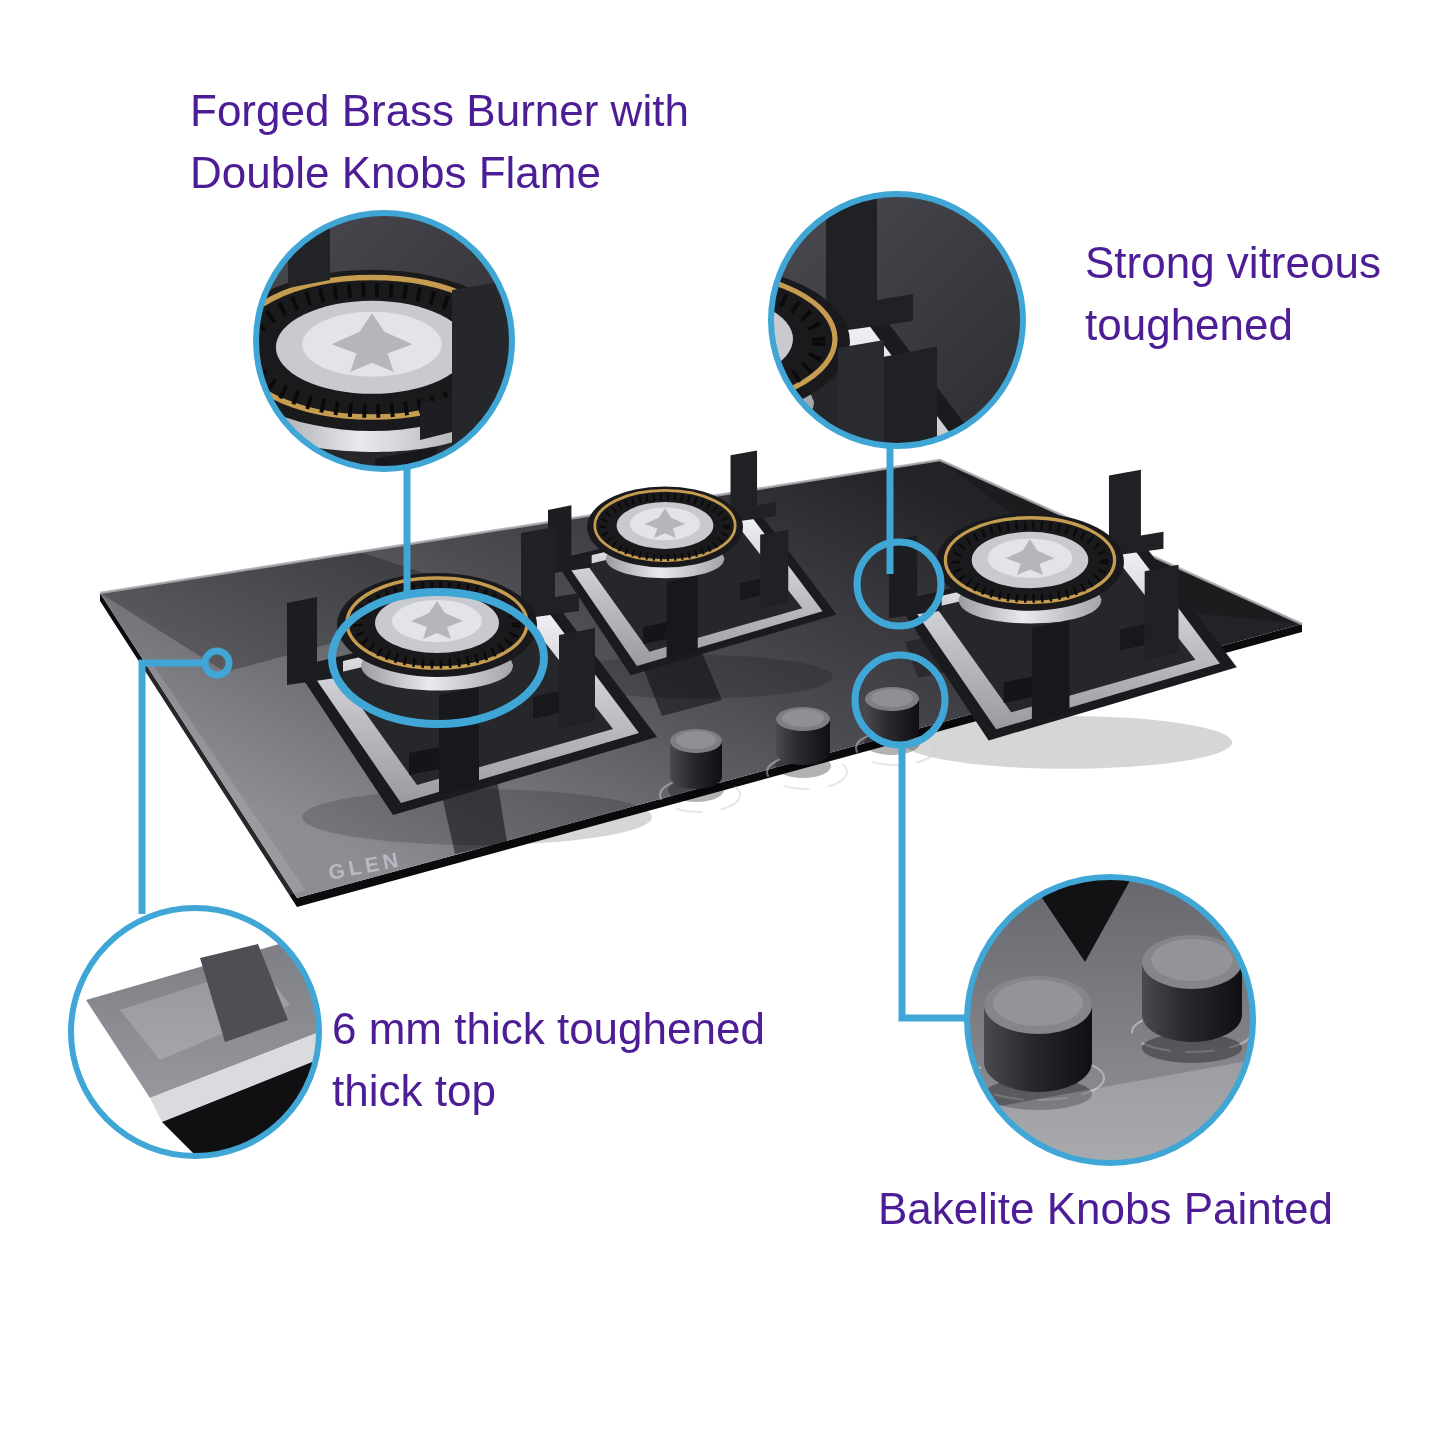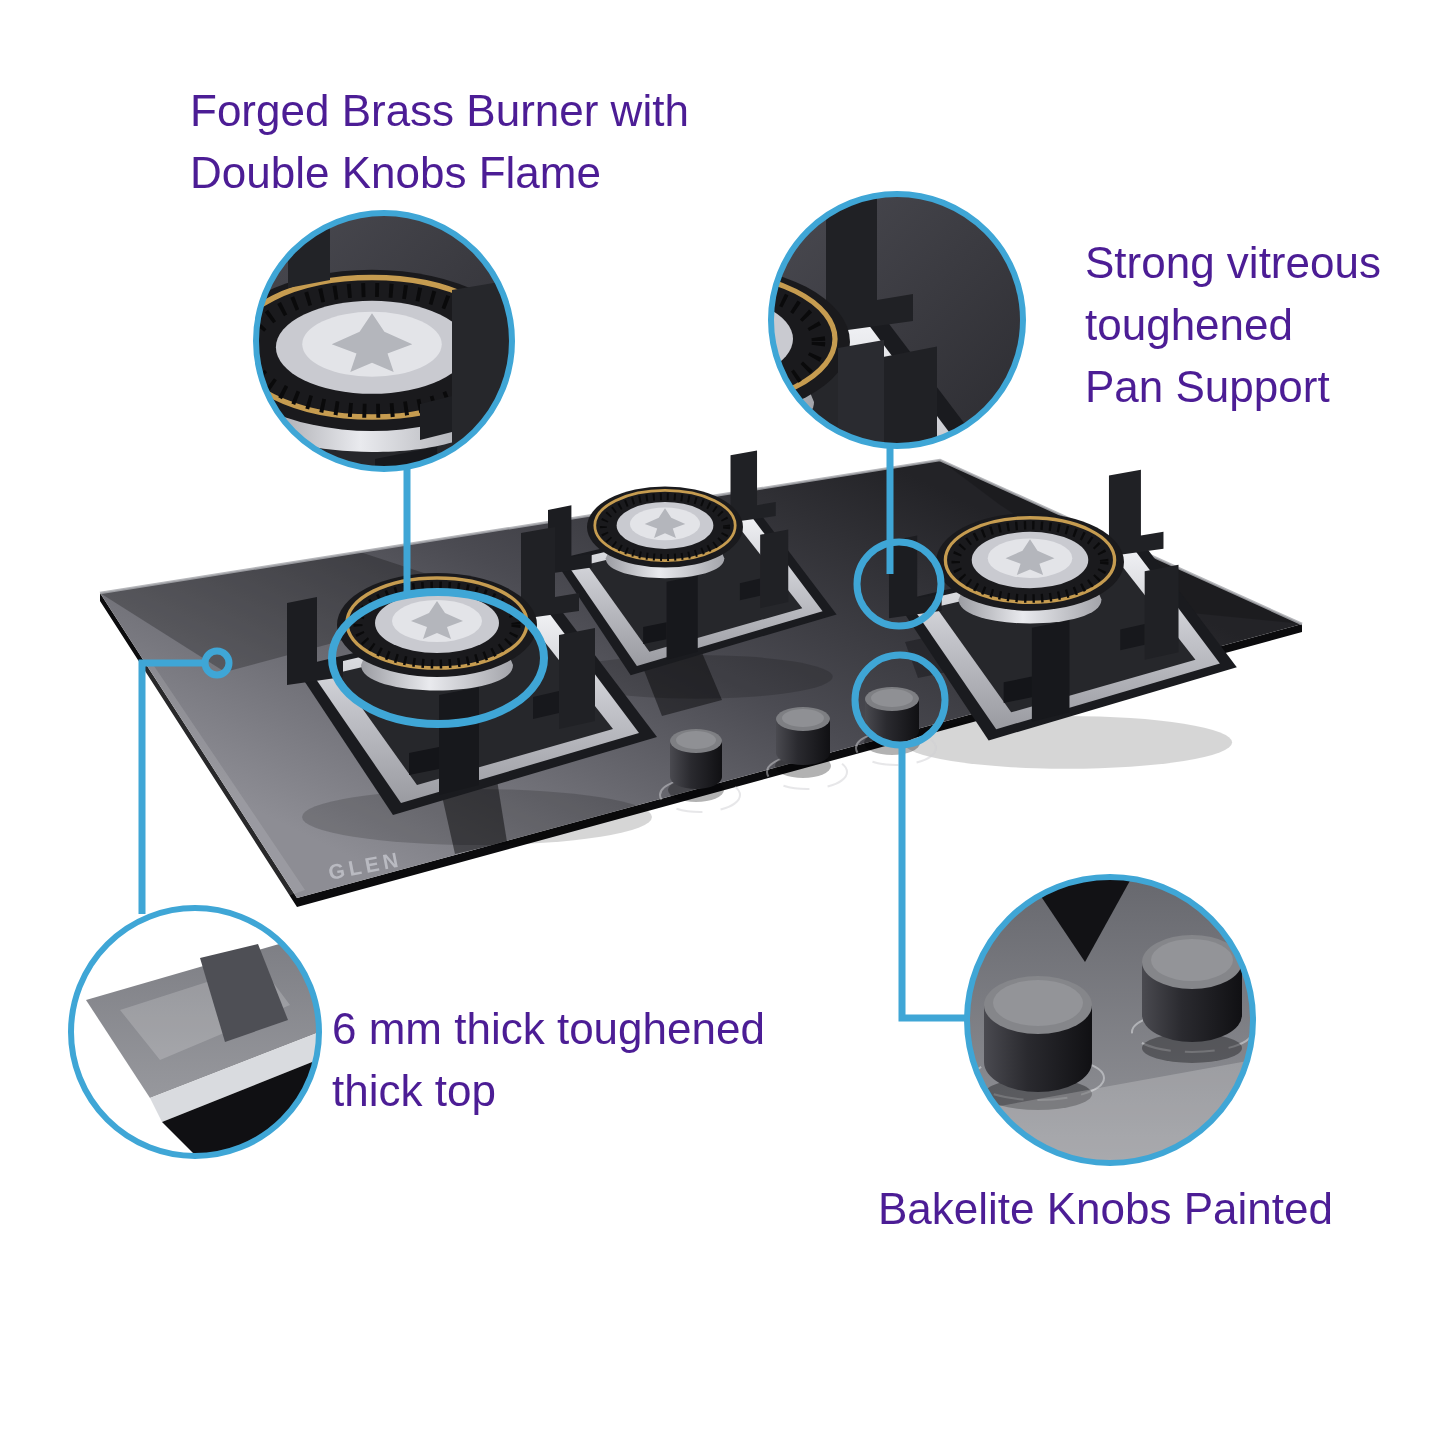--- a/index.html
+++ b/index.html
@@ -182,21 +182,20 @@
 </svg>
 
 <div class="label" style="left:190px;top:80px;">
   <div>Forged Brass Burner with</div>
   <div>Double Knobs Flame</div>
 </div>
 
 <div class="label" style="left:1056px;top:232px;margin-left:29px;">
   <div>Strong vitreous</div>
   <div>toughened</div>
-  <div>Pan Support</div>
 </div>
 
 <div class="label" style="left:332px;top:998px;">
   <div>6 mm thick toughened</div>
   <div>thick top</div>
 </div>
 
 <div class="label" style="left:850px;top:1178px;margin-left:28px;">
   <div>Bakelite Knobs Painted</div>
 </div>

